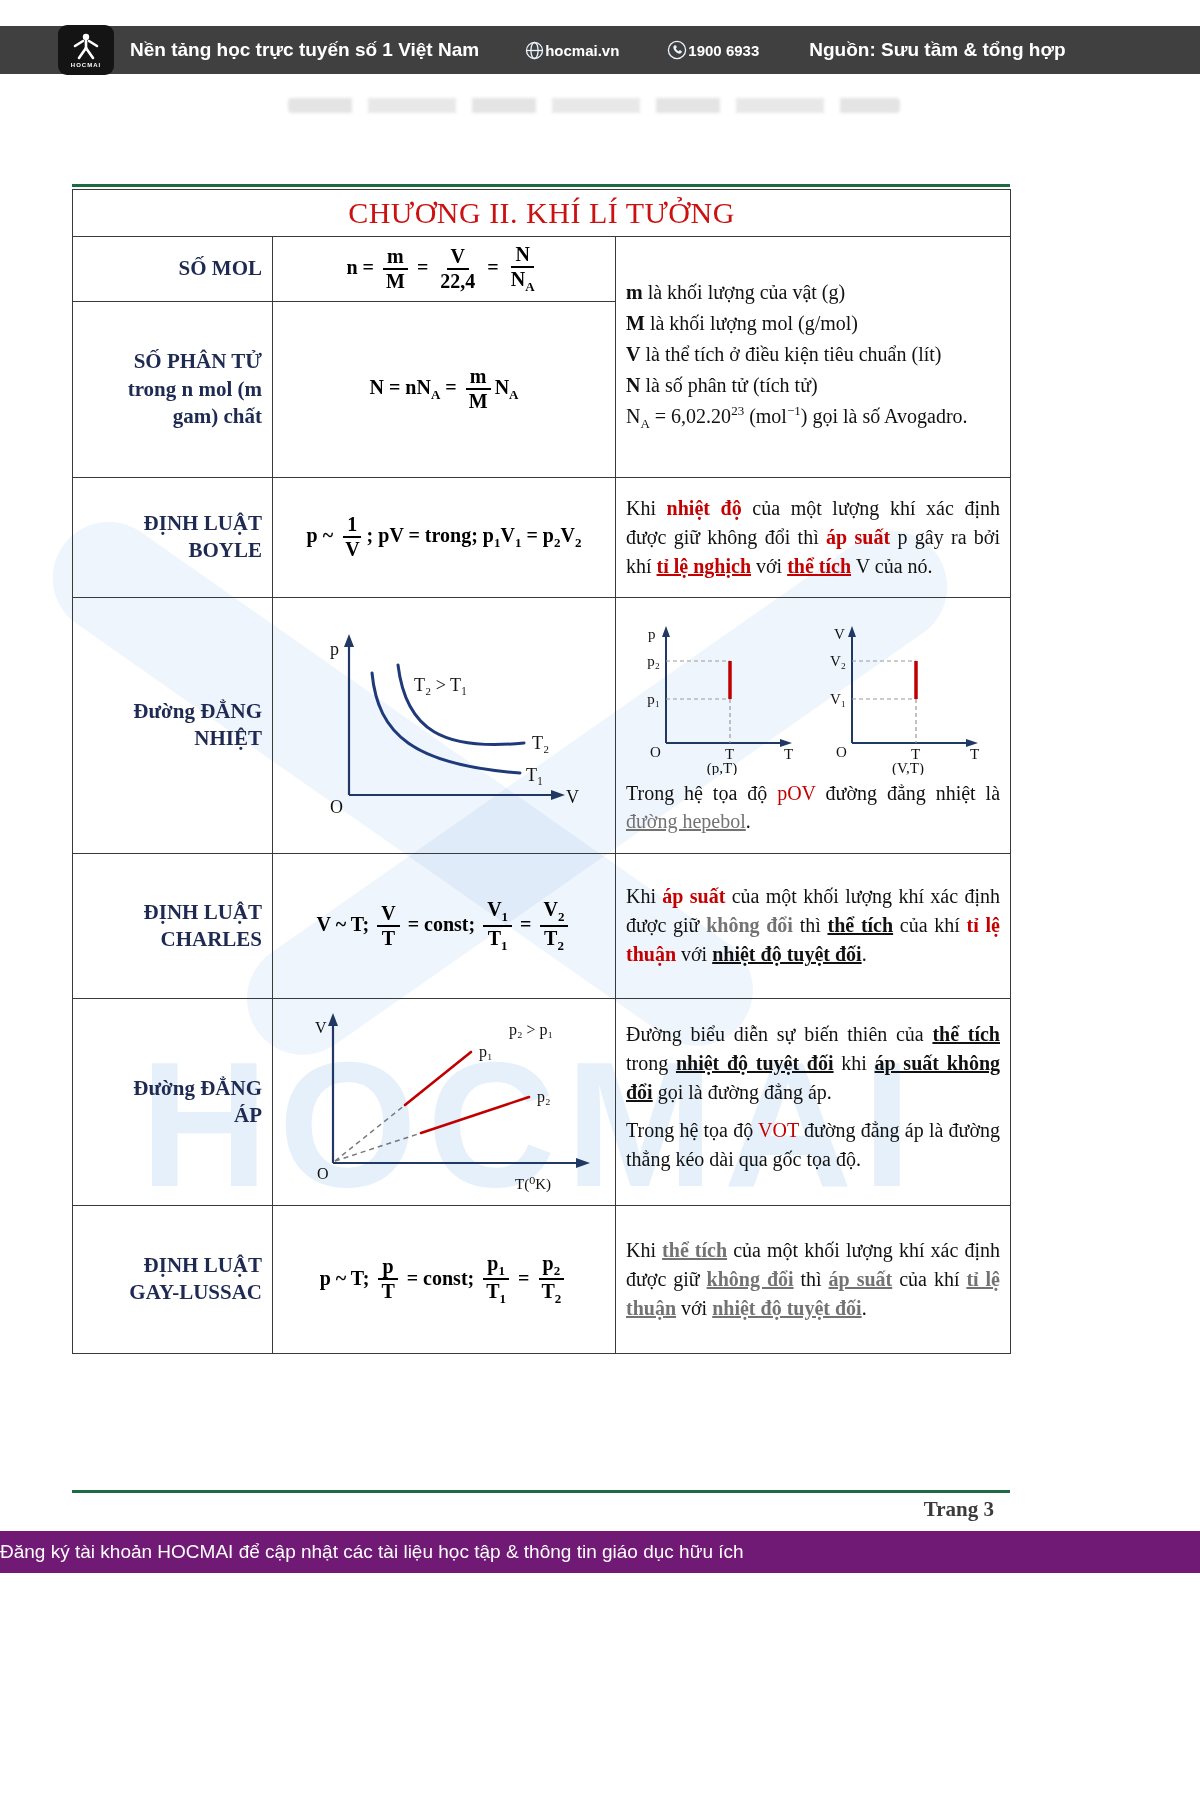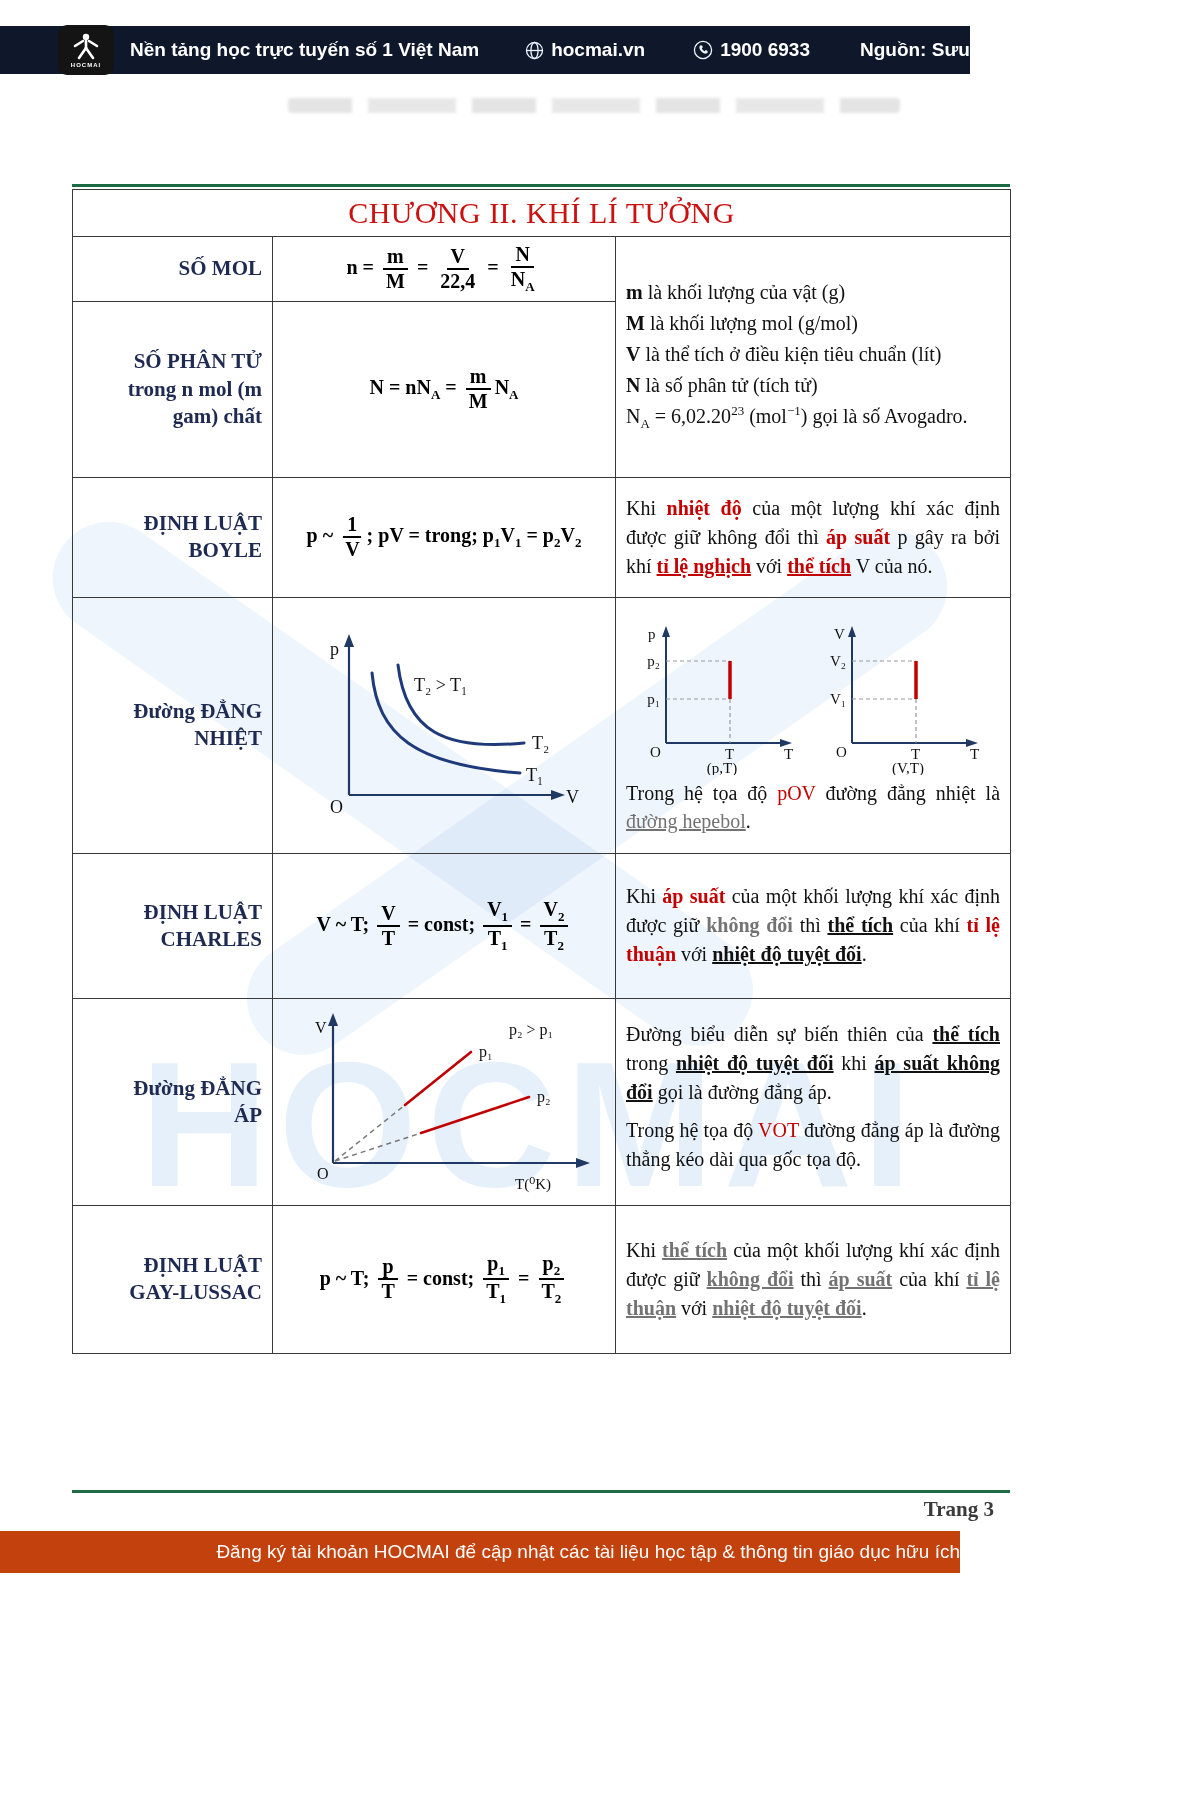--- a/index.html
+++ b/index.html
@@ -1,34 +1,34 @@
 <!DOCTYPE html>
 <html><head>
 <meta charset="utf-8">
 <style>
   *{margin:0;padding:0;box-sizing:border-box}
   html,body{background:#fff}
   body{width:1200px;height:1800px;position:relative;overflow:hidden;
        font-family:"Liberation Serif","DejaVu Serif",serif;color:#111}
 
   
-  .topbar{position:absolute;left:0;top:26px;width:970px;height:48px;background:#0f172a;
+  .topbar{position:absolute;left:0;top:26px;width:1200px;height:48px;background:#404040;
           display:flex;align-items:center;color:#fff;z-index:5;
           font-family:"Liberation Sans","DejaVu Sans",sans-serif}
   .logo{margin-left:58px;width:56px;height:50px;background:#141414;border-radius:9px;
         display:flex;flex-direction:column;align-items:center;justify-content:center;flex:0 0 auto}
   .logo-word{font-size:6px;letter-spacing:1px;color:#fff;font-weight:bold;margin-top:1px}
   .tagline{margin-left:16px;font-weight:bold;font-size:19px;white-space:nowrap}
-  .hitem{display:flex;align-items:center;gap:7px;font-size:19px;font-weight:bold;white-space:nowrap}
+  .hitem{display:flex;align-items:center;gap:1px;font-size:15px;font-weight:bold;white-space:nowrap}
   .hitem.web{margin-left:46px}
   .hitem.tel{margin-left:48px}
   .source{margin-left:50px;font-size:19px;font-weight:bold;white-space:nowrap}
 
-  .bottombar{position:absolute;left:0;top:1531px;width:960px;height:42px;background:#c2410c;
-             display:flex;align-items:center;justify-content:flex-end;color:#fff;z-index:5;
+  .bottombar{position:absolute;left:0;top:1531px;width:1200px;height:42px;background:#701a75;
+             display:flex;align-items:center;justify-content:flex-start;color:#fff;z-index:5;
              font-family:"Liberation Sans","DejaVu Sans",sans-serif;font-size:19px}
 
   
   .ghost{position:absolute;left:288px;top:98px;width:612px;height:15px;opacity:.38;filter:blur(1.6px);
          border-radius:4px;z-index:1;
          background:repeating-linear-gradient(90deg,#b9b9b9 0 64px,transparent 64px 80px,#c4c4c4 80px 168px,transparent 168px 184px)}
   .wm{position:absolute;background:rgba(24,120,210,0.07);border-radius:60px;z-index:0}
   .wm-a{left:95px;top:500px;width:830px;height:112px;transform:rotate(35deg);transform-origin:left top}
   .wm-b{left:225px;top:985px;width:830px;height:112px;transform:rotate(-35deg);transform-origin:left top}
   .wm-word{position:absolute;left:140px;top:1022px;font-family:"Liberation Sans","DejaVu Sans",sans-serif;

